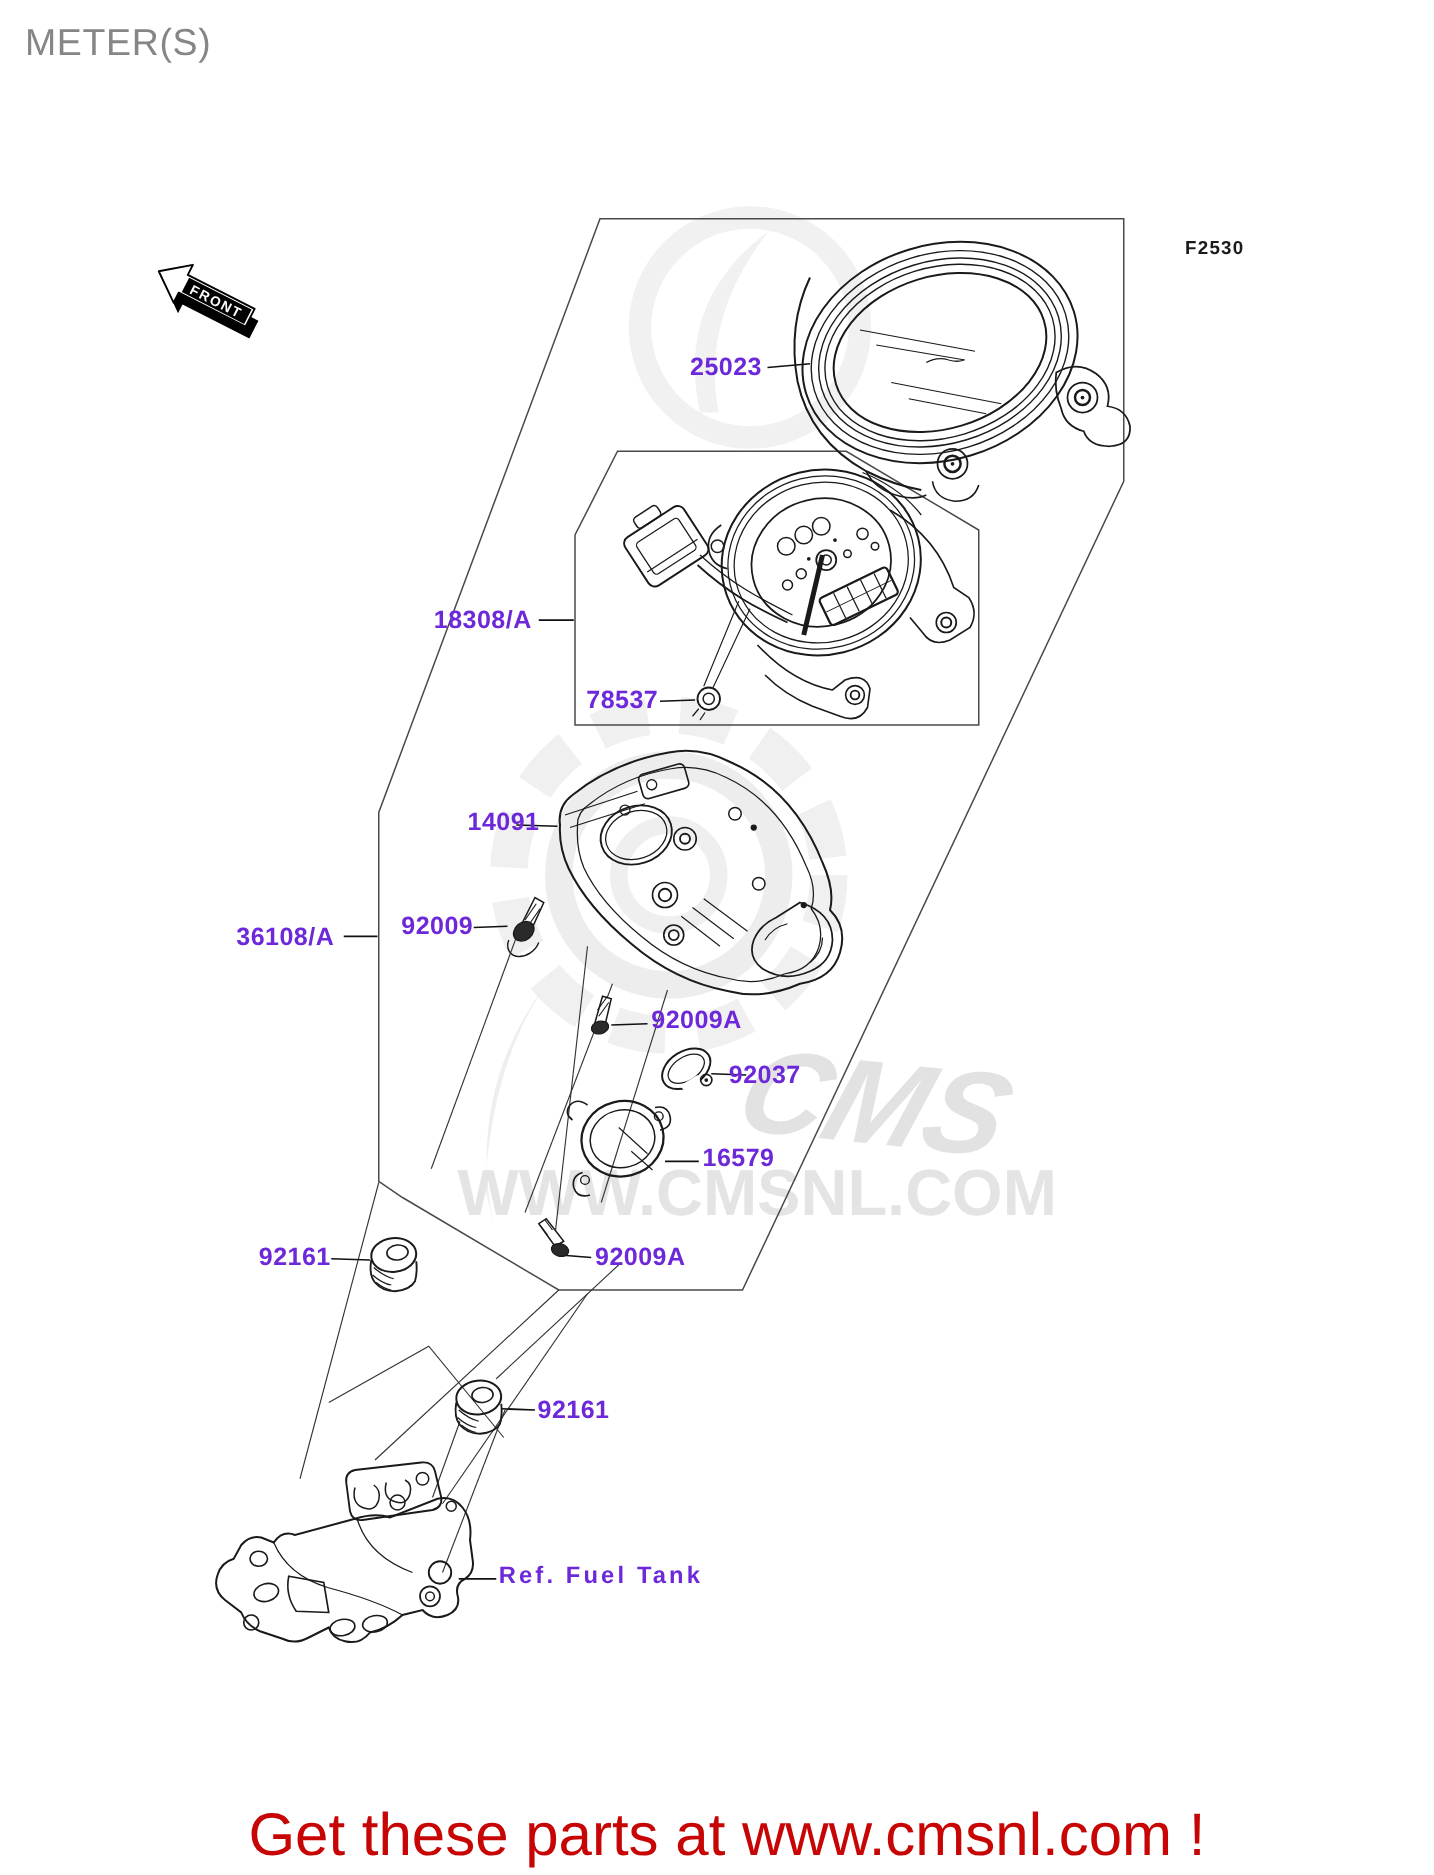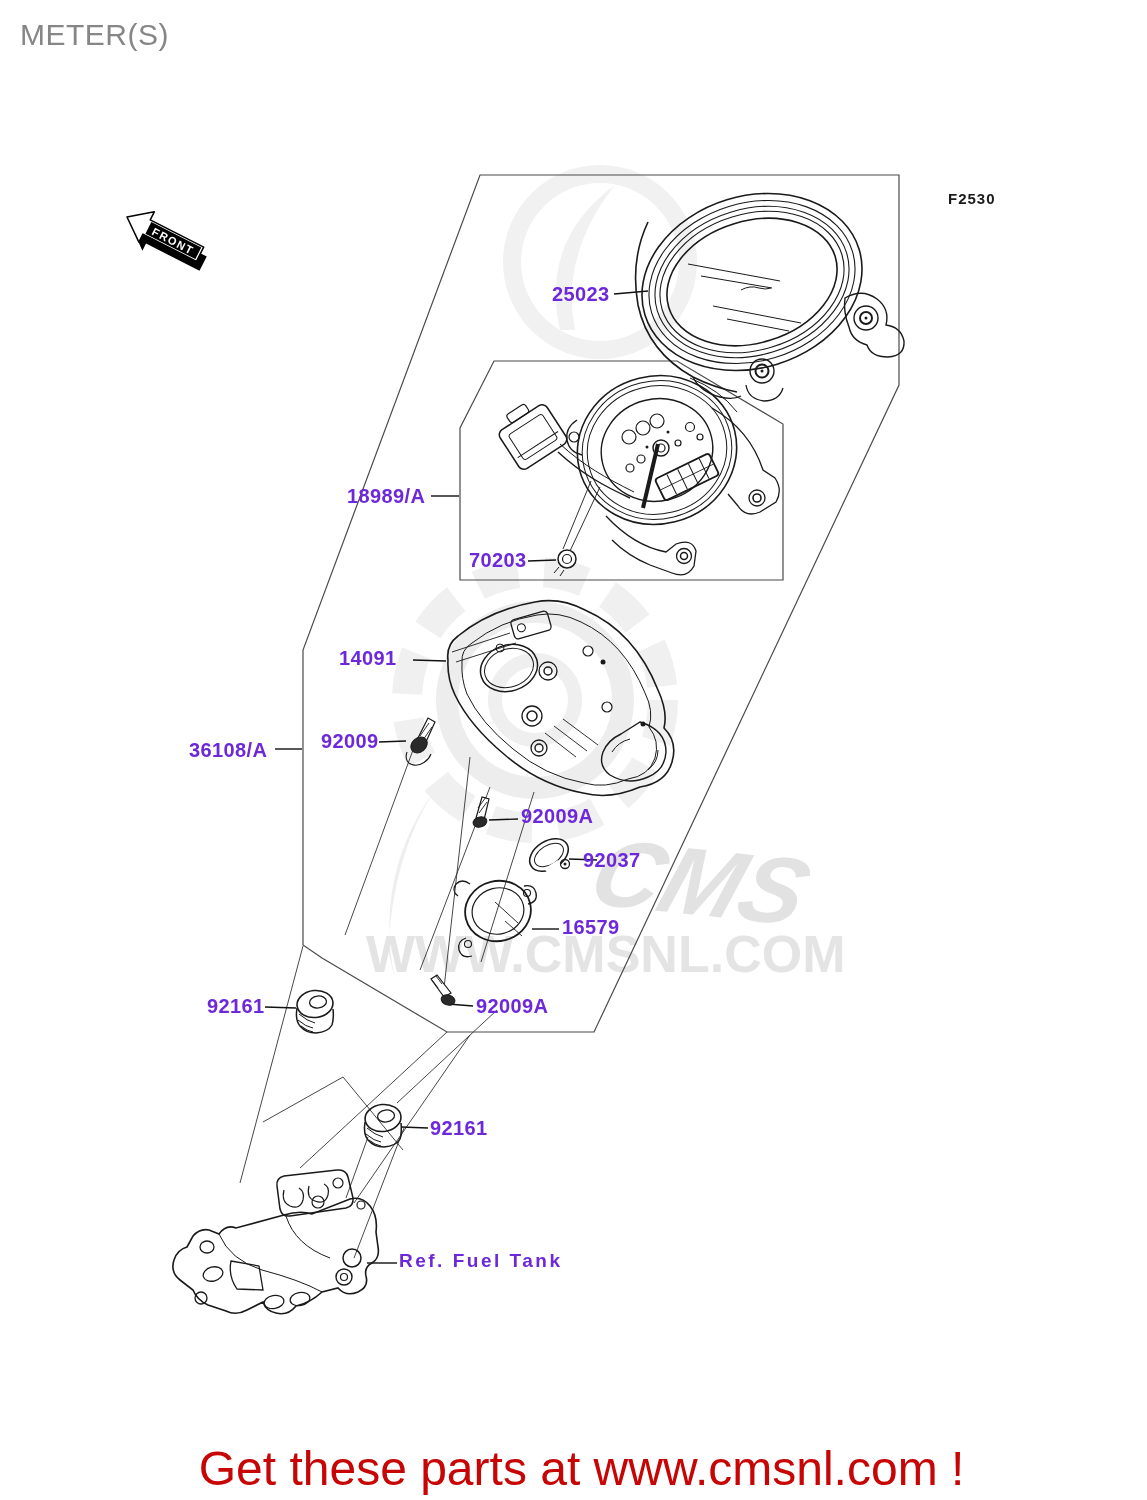--- a/index.html
+++ b/index.html
@@ -255,23 +255,23 @@
 
     <g transform="translate(127,217) rotate(27)">
       <path d="M9,7 L29,-9 L29,-1 L89,-1 L89,15 L29,15 L29,23 Z" fill="#000"></path>
       <path d="M0,0 L22,-17 L22,-8 L82,-8 L82,8 L22,8 L22,17 Z" fill="#fff" stroke="#000" stroke-width="1.5" stroke-linejoin="round"></path>
       <rect x="24" y="-6.5" width="56" height="13" fill="#000"></rect>
       <text class="front-txt" x="52" y="4.5" text-anchor="middle">FRONT</text>
     </g>
   </svg>
 
   <span class="lbl" style="left:552px;top:283px">25023</span>
-  <span class="lbl" style="left:347px;top:485px">18989/A</span>
-  <span class="lbl" style="left:469px;top:549px">70203</span>
-  <span class="lbl" style="left:339px;top:647px">14091</span>
+  <span class="lbl" style="left:347px;top:485px">18308/A</span>
+  <span class="lbl" style="left:469px;top:549px">78537</span>
+  <span class="lbl" style="left:374px;top:647px">14091</span>
   <span class="lbl" style="left:321px;top:730px">92009</span>
   <span class="lbl" style="left:189px;top:739px">36108/A</span>
   <span class="lbl" style="left:521px;top:805px">92009A</span>
   <span class="lbl" style="left:583px;top:849px">92037</span>
   <span class="lbl" style="left:562px;top:916px">16579</span>
   <span class="lbl" style="left:476px;top:995px">92009A</span>
   <span class="lbl" style="left:207px;top:995px">92161</span>
   <span class="lbl" style="left:430px;top:1117px">92161</span>
   <span class="lbl ref" style="left:399px;top:1250px">Ref. Fuel  Tank</span>
 

